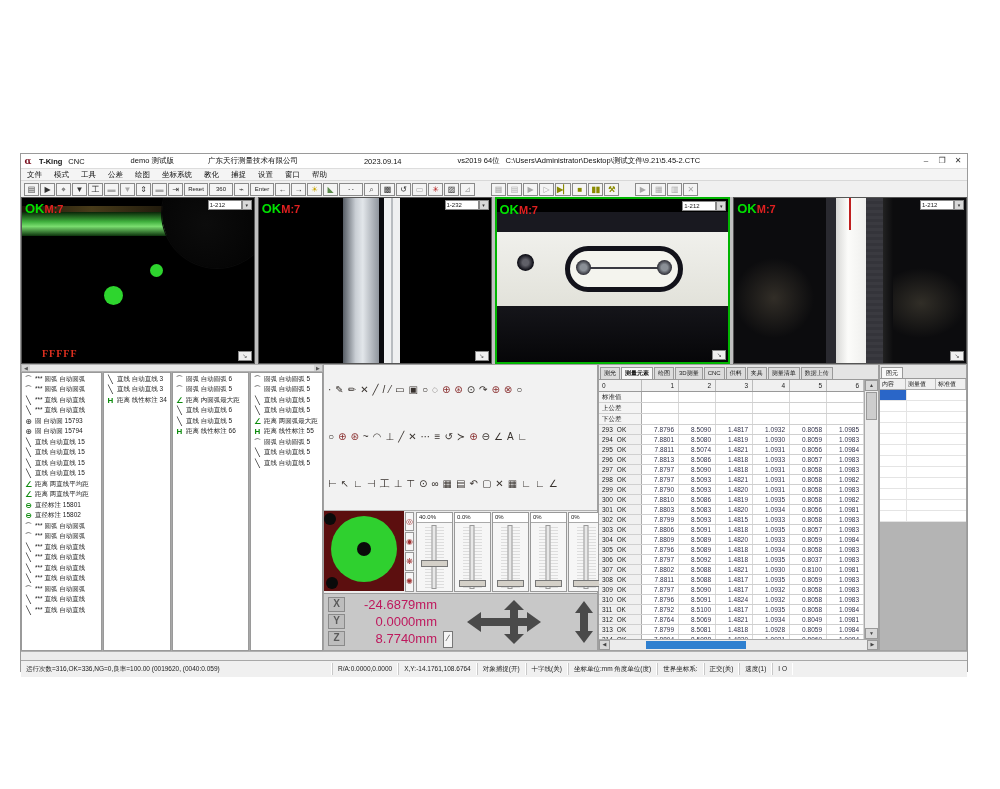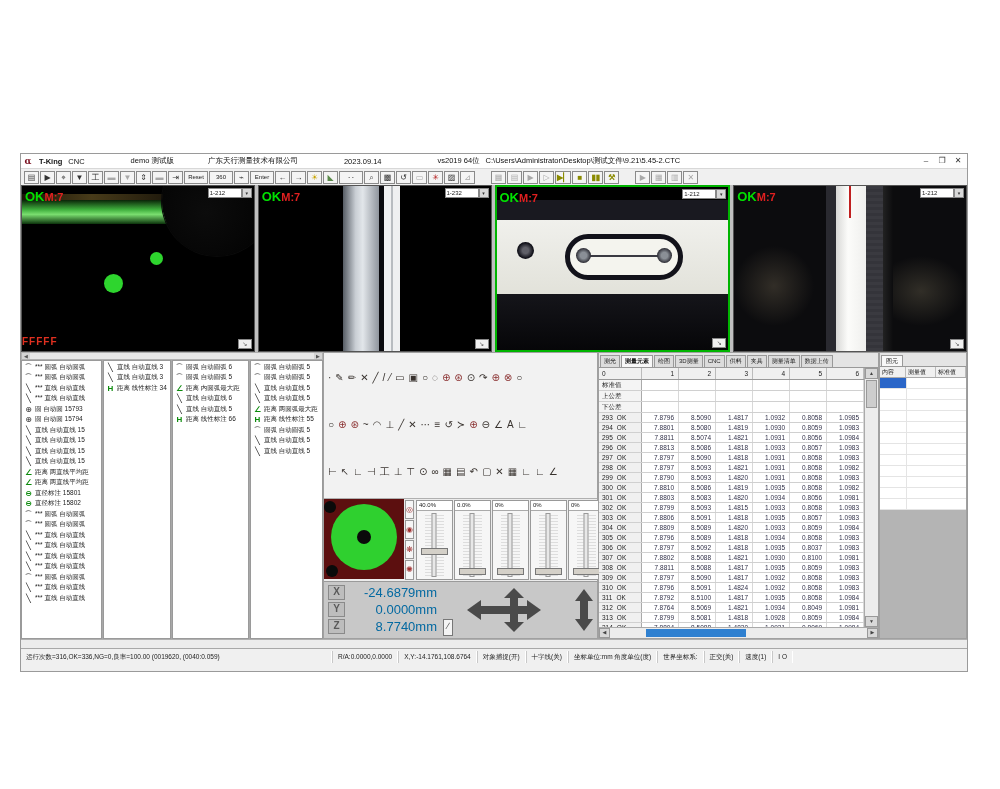--- a/index.html
+++ b/index.html
@@ -26,21 +26,21 @@
   .cameras{height:167px;background:#c0c0c0;display:flex;gap:3px;flex:0 0 auto;}
   .cam{position:relative;flex:1 1 0;background:#000;overflow:hidden;border:1px solid #555;box-sizing:border-box;}
   .cam.sel{border:2px solid #00b400;}
   .cam-lab{position:absolute;left:3px;top:1px;z-index:5;font-weight:bold;}
   .cam-ok{color:#00e000;font-size:13px;}
   .cam-m{color:#e02020;font-size:11px;}
   .cam-sel-box{position:absolute;right:2px;top:2px;z-index:5;display:flex;}
   .cam-sel-txt{background:#fff;border:1px solid #888;font-size:6px;color:#222;width:30px;height:8px;line-height:8px;padding:0 1px;}
   .cam-sel-btn{background:#d8d8d8;border:1px solid #888;font-size:5px;width:8px;height:8px;line-height:8px;text-align:center;color:#333;}
   .cam-resize{position:absolute;right:2px;bottom:2px;z-index:5;background:#f0f0f0;border:1px solid #888;font-size:6px;width:12px;height:8px;line-height:8px;text-align:center;color:#444;}
-  .cam-extra{position:absolute;left:0;bottom:4px;z-index:5;color:#e03020;font-size:10px;font-weight:bold;letter-spacing:1px;}
+  .cam-extra{position:absolute;left:20px;bottom:4px;z-index:5;color:#e03020;font-size:10px;font-weight:bold;letter-spacing:1px;font-family:Liberation Serif, serif;}
   .scene{position:absolute;inset:0;}
   
   .s1-band{position:absolute;left:0;right:0;top:14px;height:24px;background:linear-gradient(#0a2408,#3faf3d 40%,#7ade6f 60%,#0c330c);}
   .s1-glow{position:absolute;left:0;right:0;top:8px;height:7px;background:linear-gradient(90deg,#201808,#5a4a20 30%,#2a2210 60%,#101008);opacity:.8;}
   .s1-circle{position:absolute;right:-18px;top:-40px;width:110px;height:110px;border-radius:50%;background:radial-gradient(circle at 40% 60%,#0c0c0c,#030303 70%);box-shadow:0 0 0 1px #0a0a0a;}
   .s1-dot1{position:absolute;left:82px;top:88px;width:19px;height:19px;border-radius:50%;background:#2ed52e;}
   .s1-dot2{position:absolute;left:128px;top:66px;width:13px;height:13px;border-radius:50%;background:#2ed52e;}
   
   .s2-rod{position:absolute;left:84px;top:0;bottom:0;width:36px;background:linear-gradient(90deg,#565c64,#c9ced4 35%,#e2e6ea 55%,#8f959d);}
   .s2-gap{position:absolute;left:120px;top:0;bottom:0;width:5px;background:#0a0a0e;}
@@ -108,21 +108,21 @@
   .radio{width:6px;height:6px;border:1px solid #777;border-radius:50%;background:#fff;display:inline-block;position:relative;}
   .radio.on:after{content:"";position:absolute;left:1px;top:1px;width:2px;height:2px;border-radius:50%;background:#222;}
   .msel{border:1px solid #888;background:#fff;font-size:5.5px;padding:0 1px;margin-left:3px;}
   .msel b{background:#d4d0c8;font-weight:normal;padding:0 1px;}
   .lscr{position:absolute;right:0;top:2px;bottom:2px;width:7px;background:#e0e0e0;font-size:5px;color:#555;display:flex;flex-direction:column;justify-content:space-between;text-align:center;}
   
   .coords{height:57px;background:#c8c8c8;border-top:1px solid #9a9a9a;display:flex;align-items:center;padding:0 4px;gap:6px;position:relative;}
   .crows{display:flex;flex-direction:column;gap:2px;}
   .crow{display:flex;align-items:center;gap:6px;height:15px;}
   .axbox{width:15px;height:13px;border:1px solid #8a8a8a;background:#bdbdbd;color:#5a5a5a;font-weight:bold;font-size:10px;line-height:12px;text-align:center;}
-  .cval{font-size:13px;color:#0369a1;width:86px;text-align:right;}
+  .cval{font-size:13px;color:#be185d;width:86px;text-align:right;}
   .jogs{display:flex;align-items:center;gap:4px;margin-left:8px;}
   .zbtn{width:17px;height:15px;border:1px solid #777;background:#f4f4f4;font-size:9px;color:#444;text-align:center;line-height:13px;align-self:flex-end;margin-bottom:2px;}
   
   .results{width:281px;display:flex;flex-direction:column;background:#f0f0f0;border:1px solid #a0a0a0;box-sizing:border-box;}
   .rtabs{height:13px;display:flex;align-items:flex-end;gap:1px;background:#e4e4e4;padding:1px 1px 0 1px;overflow:hidden;white-space:nowrap;}
   .rtab{font-size:6px;color:#222;border:1px solid #999;border-bottom:none;background:#dcdcdc;padding:1px 3px 0 3px;height:10px;line-height:9px;}
   .rtab.act{background:#f8f8f8;font-weight:bold;}
   .rtable{flex:1;position:relative;background:#fff;overflow:hidden;border-top:1px solid #999;}
   .rbody{position:absolute;left:0;top:0;right:13px;bottom:0;}
   .trw{display:flex;height:9px;border-bottom:1px solid #d0d0d0;}
@@ -162,30 +162,43 @@
 <body>
 
 <div class="window">
 
   <div class="titlebar">
     <span class="app-icon">α</span>
     <span class="sp t-name">T-King</span>
     <span class="sp">CNC</span>
     <span class="sp" style="margin-left:40px">demo 测试版</span>
     <span class="sp" style="margin-left:28px">广东天行测量技术有限公司</span>
-    <span class="sp" style="margin-left:40px">2023.09.14</span>
+    <span class="sp" style="margin-left:60px">2023.09.14</span>
     <span class="sp" style="margin-left:50px">vs2019 64位</span>
     <span class="sp">C:\Users\Administrator\Desktop\测试文件\9.21\5.45-2.CTC</span>
     <span class="win-btns">
       <span class="win-btn">–</span>
       <span class="win-btn">❐</span>
       <span class="win-btn">✕</span>
     </span>
   </div>
 
+  <div class="menubar" id="menubar">
+      <span class="mi">文件</span>
+      <span class="mi">模式</span>
+      <span class="mi">工具</span>
+      <span class="mi">公差</span>
+      <span class="mi">绘图</span>
+      <span class="mi">坐标系统</span>
+      <span class="mi">教化</span>
+      <span class="mi">捕捉</span>
+      <span class="mi">设置</span>
+      <span class="mi">窗口</span>
+      <span class="mi">帮助</span>
+    </div>
   <div class="toolbar" id="toolbar">
       <button class="tb">▤</button>
       <button class="tb">▶</button>
       <button class="tb">⌖</button>
       <button class="tb">▼</button>
       <button class="tb">工</button>
       <button class="tb dis">▬</button>
       <button class="tb dis">▼</button>
       <button class="tb">⇕</button>
       <button class="tb dis">▬</button>

